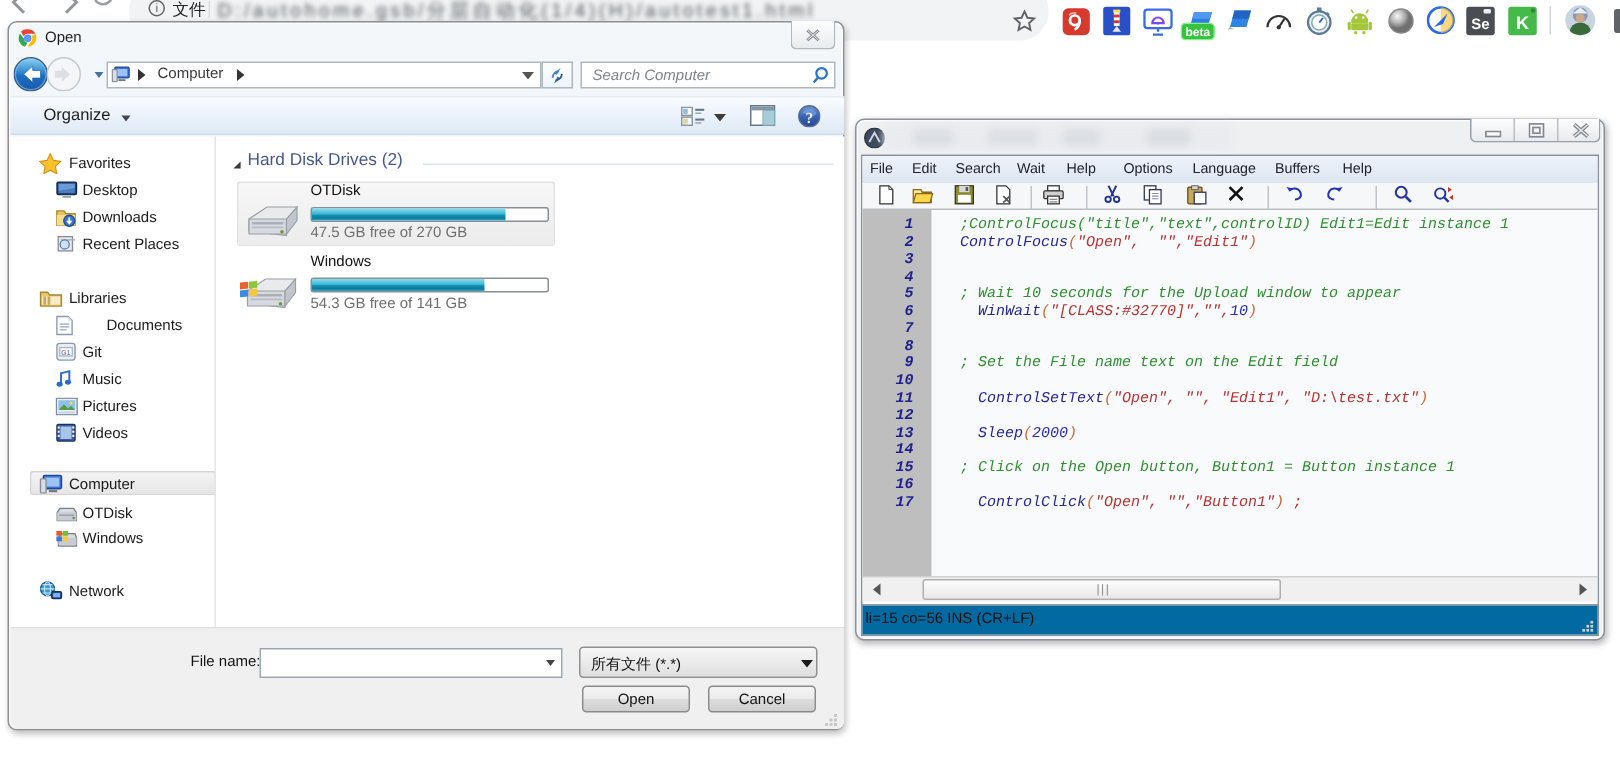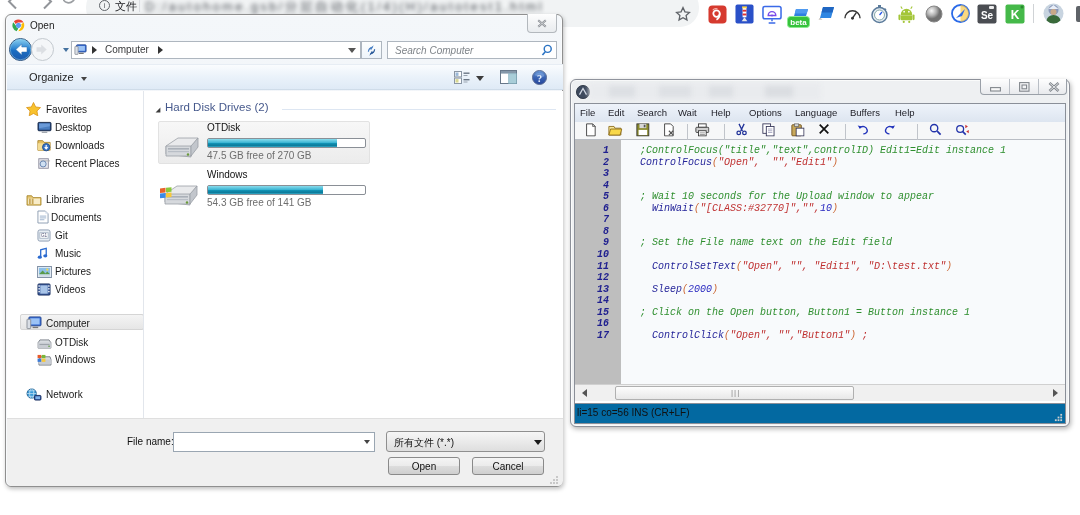--- a/index.html
+++ b/index.html
@@ -299,21 +299,21 @@
             <rect x="6" y="6" width="2" height="6" fill="#c8a85a"></rect>
           </svg></div>
         <div class="sideitem" style="left:39px; top:103px;">Libraries</div>
         <div class="abs" style="left:29.5px; top:118.5px;"><svg width="12" height="14" viewBox="0 0 13 15">
             <path d="M1 1h8l3 3v10H1z" fill="#fff" stroke="#8a9ab0"></path>
             <path d="M9 1l3 3H9z" fill="#d8e2ee"></path>
             <rect x="3" y="6" width="7" height="1" fill="#9ab0cc"></rect>
             <rect x="3" y="8" width="7" height="1" fill="#9ab0cc"></rect>
             <rect x="3" y="10" width="5" height="1" fill="#9ab0cc"></rect>
           </svg></div>
-        <div class="sideitem" style="left:44px; top:120.5px;text-align:right;">Documents</div>
+        <div class="sideitem" style="left:64px; top:120.5px;text-align:right;">Documents</div>
         <div class="abs" style="left:29.5px; top:136.5px;"><svg width="14" height="13" viewBox="0 0 15 14">
             <rect x="1" y="1" width="13" height="12" rx="2" fill="#e8eef4" stroke="#8a9ab0"></rect>
             <rect x="3" y="4" width="9" height="6" fill="#fff" stroke="#aab8c8"></rect>
             <text x="7.5" y="9" font-size="5" text-anchor="middle" fill="#557">G1</text>
           </svg></div>
         <div class="sideitem" style="left:48px; top:138.5px;">Git</div>
         <div class="abs" style="left:29.5px; top:154.5px;"><svg width="12" height="13" viewBox="0 0 13 14">
             <path d="M4 11V3l6-1.5V9" fill="none" stroke="#2a6ad0" stroke-width="1.4"></path>
             <ellipse cx="3" cy="11" rx="2.2" ry="1.8" fill="#2a6ad0"></ellipse>
             <ellipse cx="9" cy="9.5" rx="2.2" ry="1.8" fill="#2a6ad0"></ellipse>

